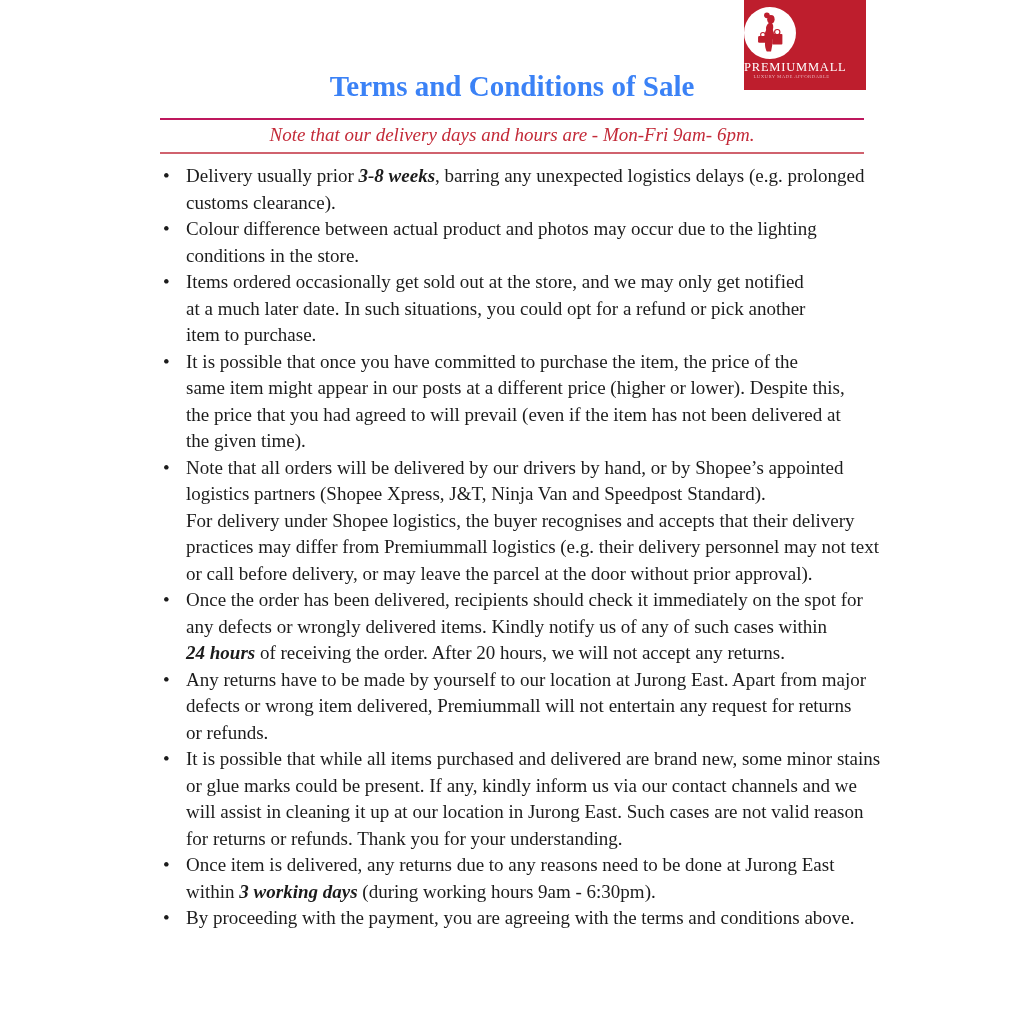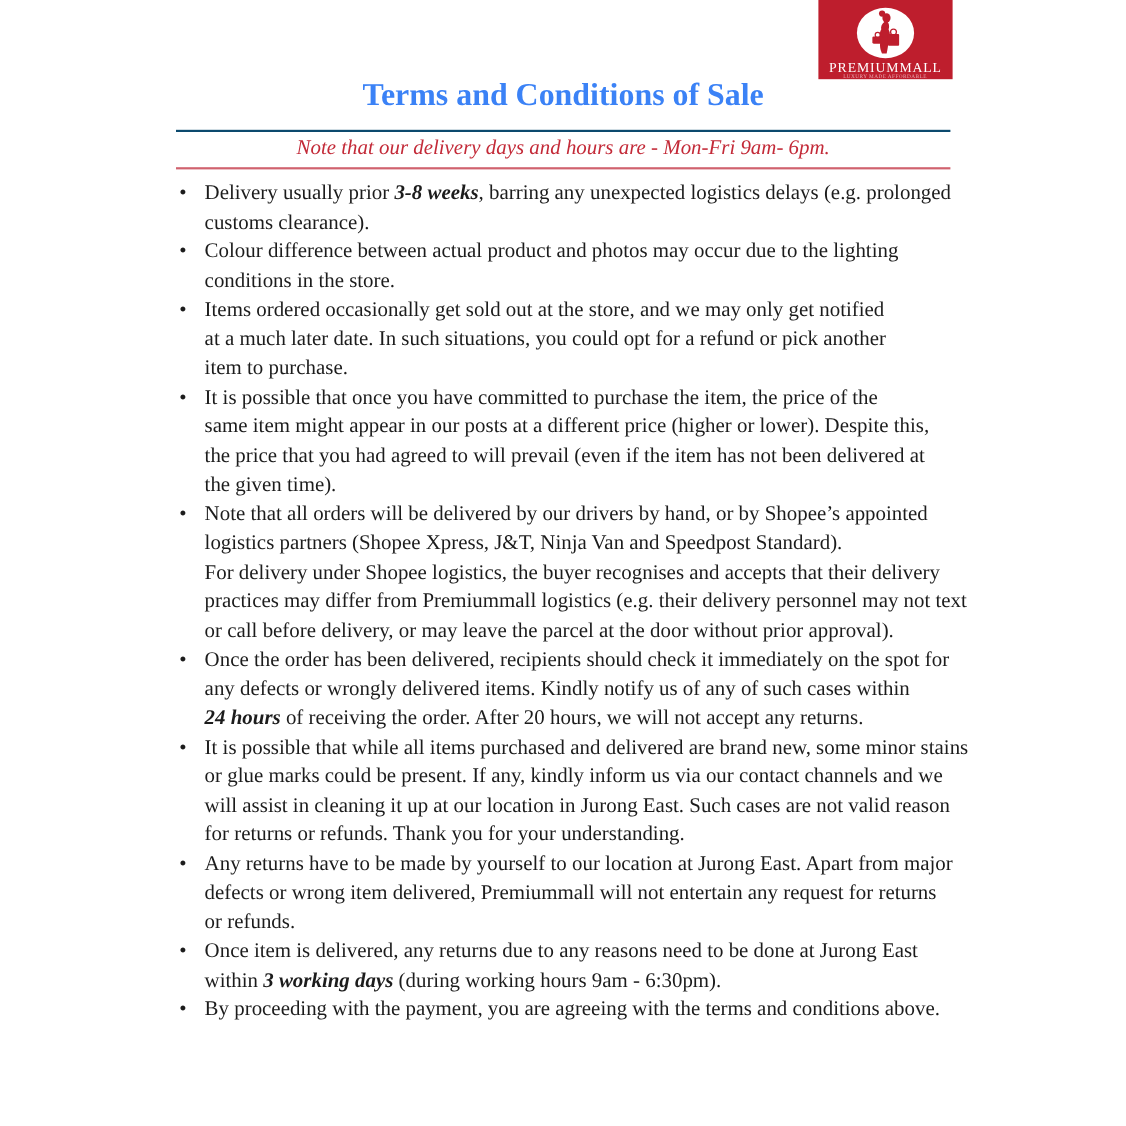--- a/index.html
+++ b/index.html
@@ -16,25 +16,25 @@
     color: #1c1c1c;
     overflow: hidden;
   }
 
   
   .logo {
     position: absolute;
     top: 0;
     left: 744px;
     width: 122px;
-    height: 72px;
+    height: 90px;
     background: #be1e2d;
     display: flex;
     flex-direction: column;
-    align-items: center;
+    align-items: flex-start;
   }
   .logo-circle {
     width: 52px;
     height: 52px;
     margin-top: 7px;
     border-radius: 50%;
     background: #ffffff;
     display: flex;
     align-items: center;
     justify-content: center;
@@ -64,21 +64,21 @@
     text-align: center;
     font-size: 29px;
     line-height: 32px;
     font-weight: bold;
     color: #3b82f6;
   }
 
   
   .note-banner {
     margin: 16px 160px 0 160px;
-    border-top: 2px solid #0c4a6e;
+    border-top: 2px solid #be185d;
     border-bottom: 2px solid #d0626e;
     padding: 4px 0 6px 0;
     text-align: center;
   }
   .note-text {
     font-style: italic;
     font-size: 19px;
     color: #c32a38;
   }
 
@@ -160,25 +160,25 @@
 the price that you had agreed to will prevail (even if the item has not been delivered at
 the given time).</span></li>
       <li><span>Note that all orders will be delivered by our drivers by hand, or by Shopee’s appointed
 logistics partners (Shopee Xpress, J&amp;T, Ninja Van and Speedpost Standard).
 For delivery under Shopee logistics, the buyer recognises and accepts that their delivery
 practices may differ from Premiummall logistics (e.g. their delivery personnel may not text
 or call before delivery, or may leave the parcel at the door without prior approval).</span></li>
       <li><span>Once the order has been delivered, recipients should check it immediately on the spot for
 any defects or wrongly delivered items. Kindly notify us of any of such cases within
 </span><b>24 hours</b><span> of receiving the order. After 20 hours, we will not accept any returns.</span></li>
+      <li><span>Any returns have to be made by yourself to our location at Jurong East. Apart from major
+defects or wrong item delivered, Premiummall will not entertain any request for returns
+or refunds.</span></li>
       <li><span>It is possible that while all items purchased and delivered are brand new, some minor stains
 or glue marks could be present. If any, kindly inform us via our contact channels and we
 will assist in cleaning it up at our location in Jurong East. Such cases are not valid reason
 for returns or refunds. Thank you for your understanding.</span></li>
-      <li><span>Any returns have to be made by yourself to our location at Jurong East. Apart from major
-defects or wrong item delivered, Premiummall will not entertain any request for returns
-or refunds.</span></li>
       <li><span>Once item is delivered, any returns due to any reasons need to be done at Jurong East
 within </span><b>3 working days</b><span> (during working hours 9am - 6:30pm).</span></li>
       <li><span>By proceeding with the payment, you are agreeing with the terms and conditions above.</span></li>
     </ul>
 
 </div>
 
 </body></html>

